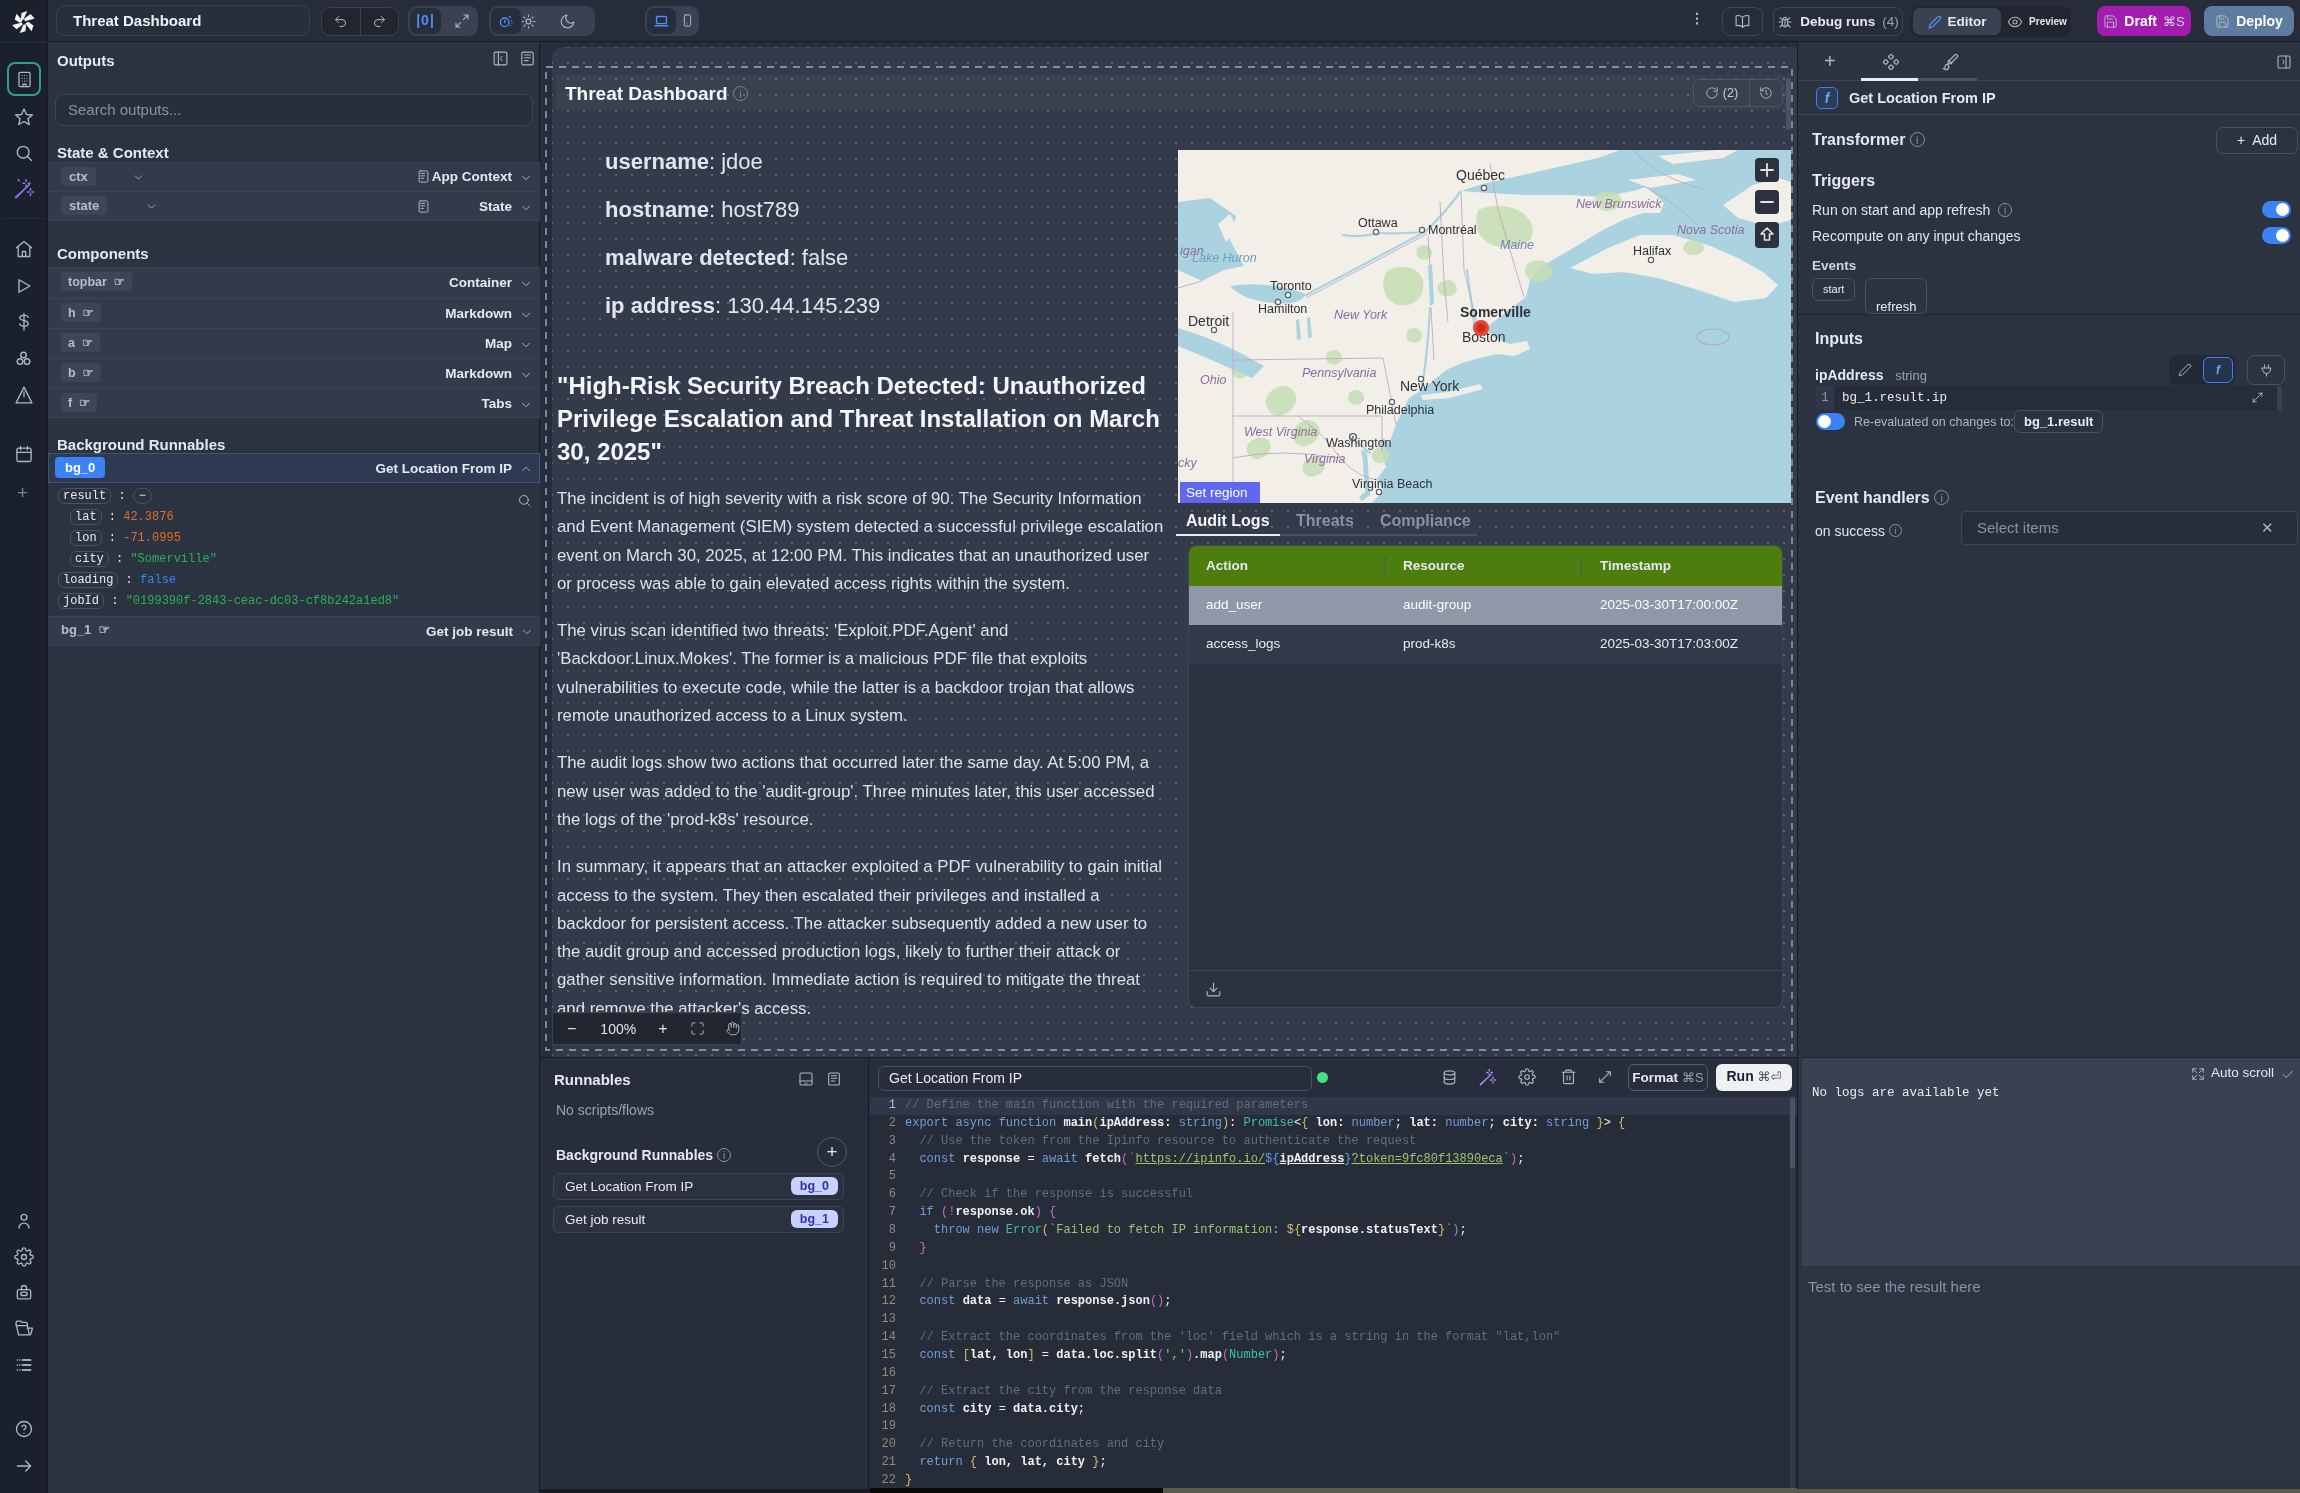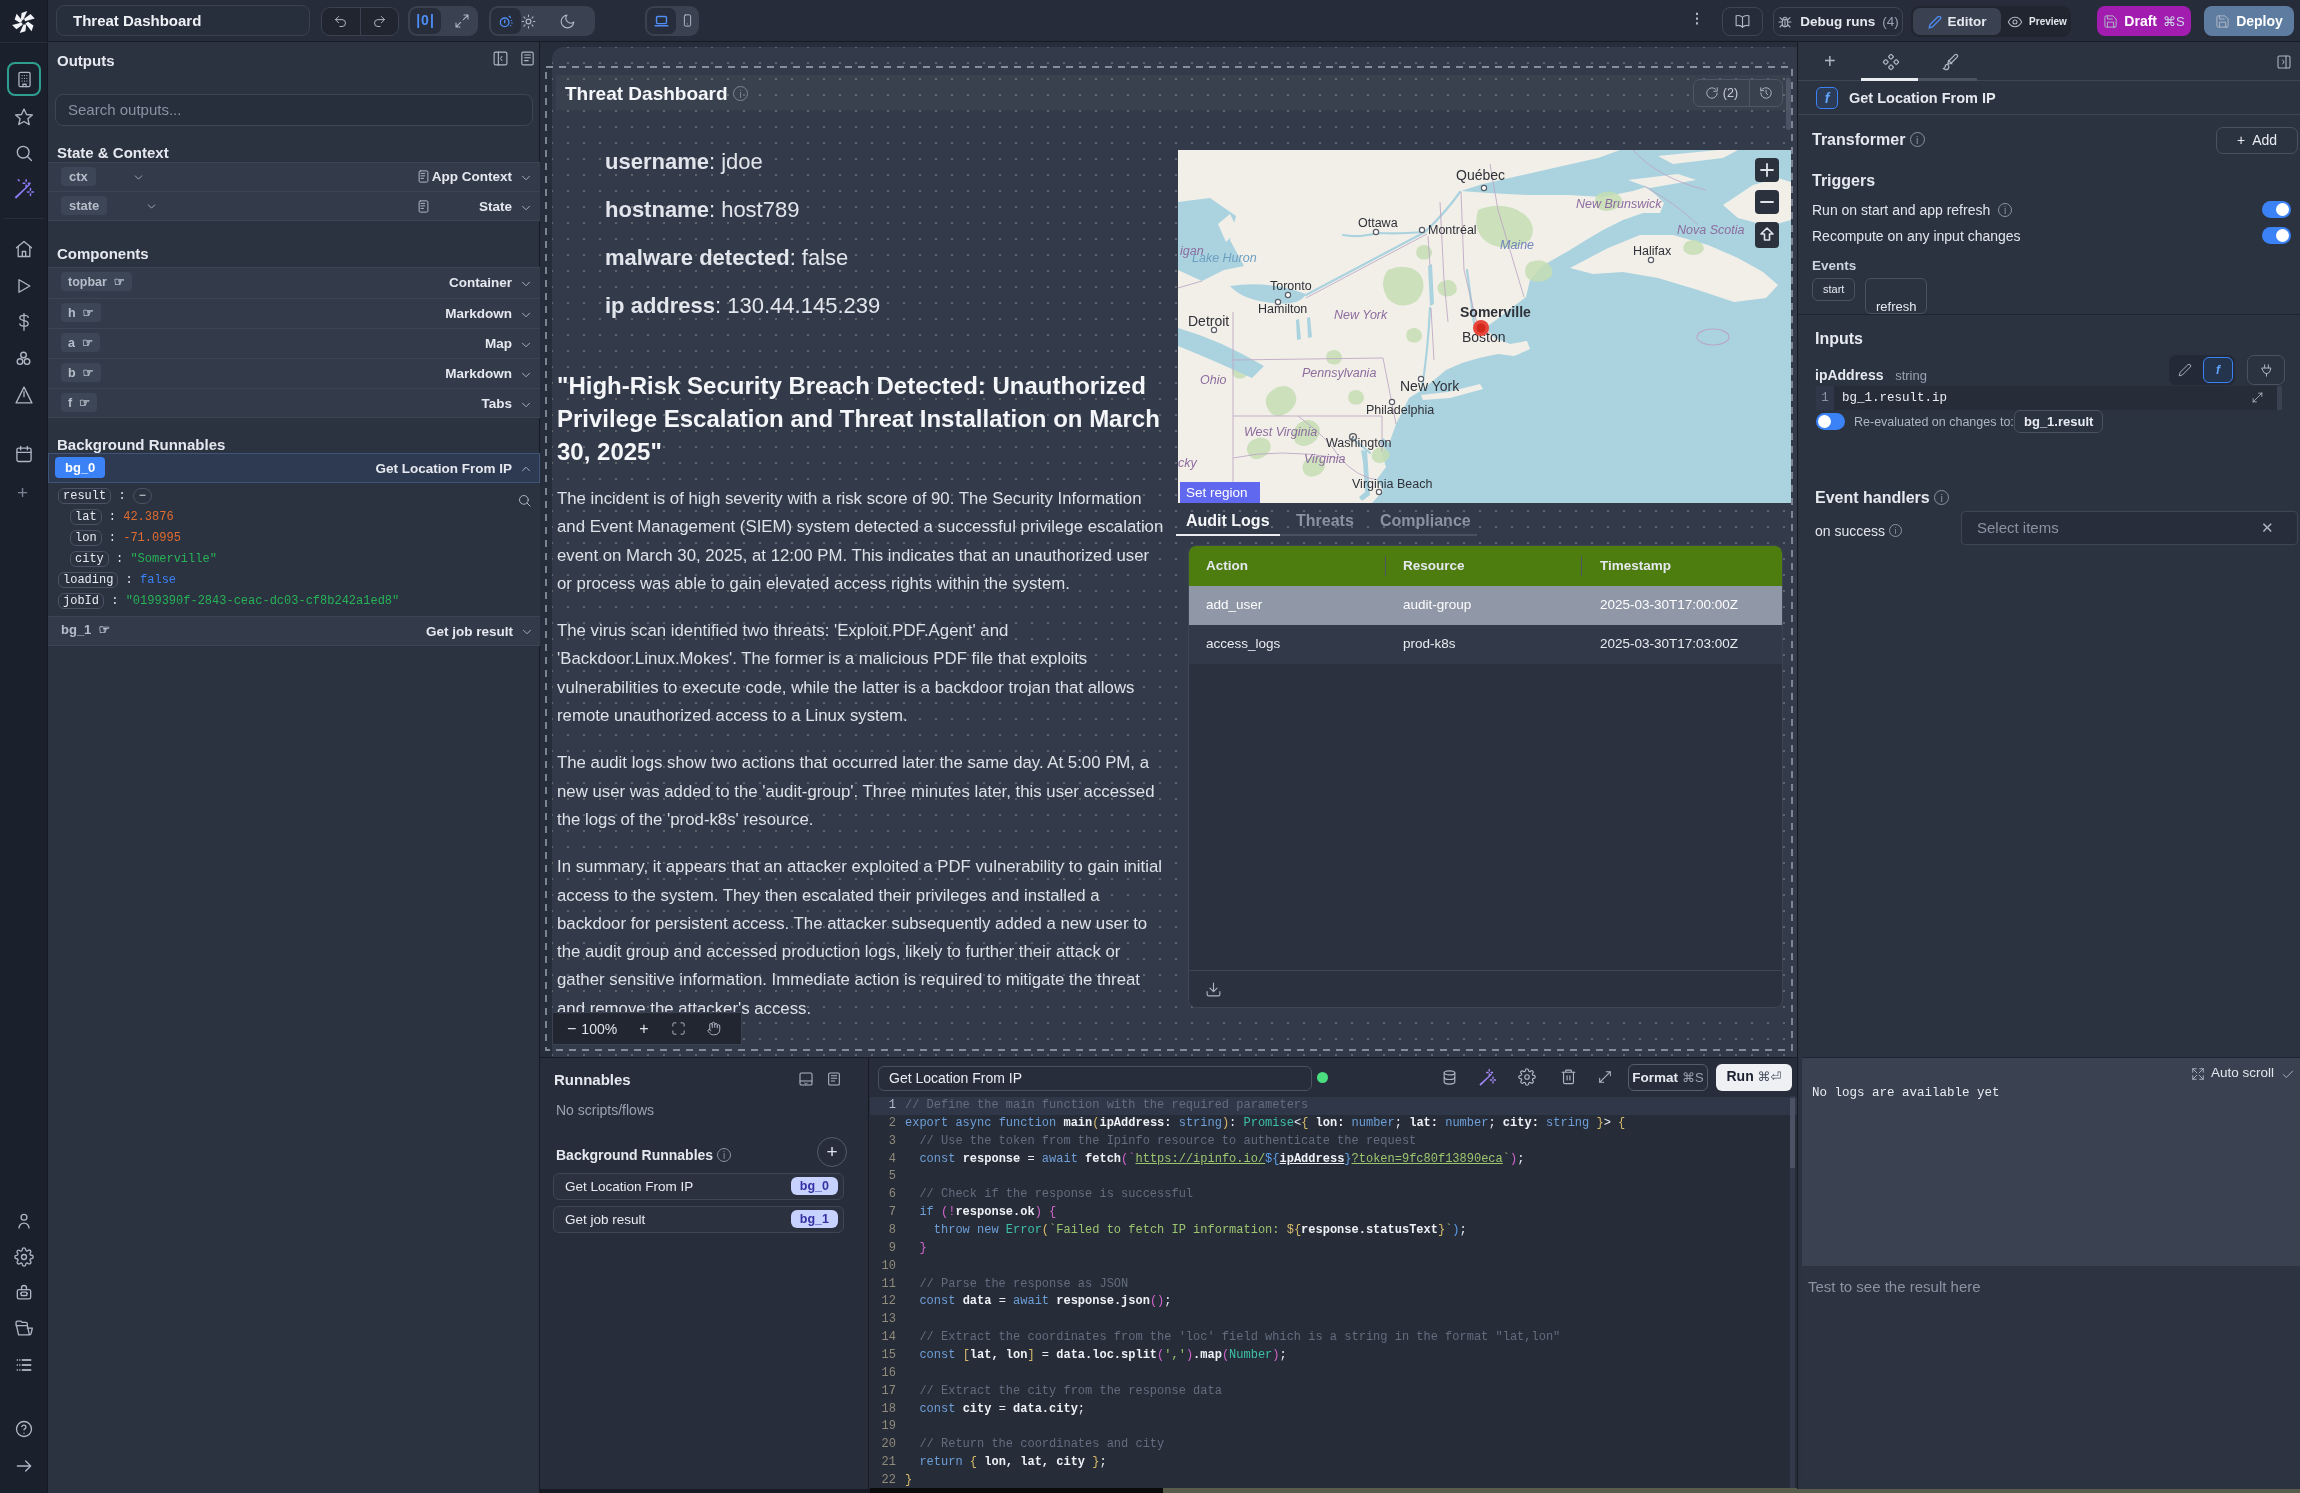--- a/index.html
+++ b/index.html
@@ -592,21 +592,21 @@
             <g class="ico" stroke="#c6cdd8">
               <path d="M21 15v4a2 2 0 0 1-2 2H5a2 2 0 0 1-2-2v-4"></path>
               <path d="m7 10 5 5 5-5M12 15V3"></path>
             </g>
           </svg>
       </div>
     </div>
 
     <div class="abs" style="left:12px;top:970px;width:190px;height:33px;background:rgba(32,37,48,0.92);border:1px solid #3a4150;display:flex;align-items:center;color:#dfe3ea;">
       <span style="margin-left:14px;font-size:16px;">−</span>
-      <span style="margin-left:5px;font-size:14px;">100%</span>
+      <span style="margin-left:24px;font-size:14px;">100%</span>
       <span style="margin-left:22px;font-size:16px;">+</span>
       <svg style="margin-left:22px;" width="15" height="15" viewBox="0 0 24 24">
           <g class="ico" stroke="#dfe3ea">
             <path d="M3 8V5a2 2 0 0 1 2-2h3M16 3h3a2 2 0 0 1 2 2v3M21 16v3a2 2 0 0 1-2 2h-3M8 21H5a2 2 0 0 1-2-2v-3"></path>
           </g>
         </svg>
       <svg style="margin-left:20px;" width="15" height="15" viewBox="0 0 24 24">
           <g class="ico" stroke="#dfe3ea">
             <path d="M18 11V6a2 2 0 0 0-4 0M14 10V4a2 2 0 0 0-4 0v2M10 10.5V6a2 2 0 0 0-4 0v8"></path>
             <path d="M18 8a2 2 0 1 1 4 0v6a8 8 0 0 1-8 8h-2c-2.8 0-4.5-.86-5.99-2.34L3.7 16.9a2 2 0 0 1 2.83-2.83L8 15.5"></path>

